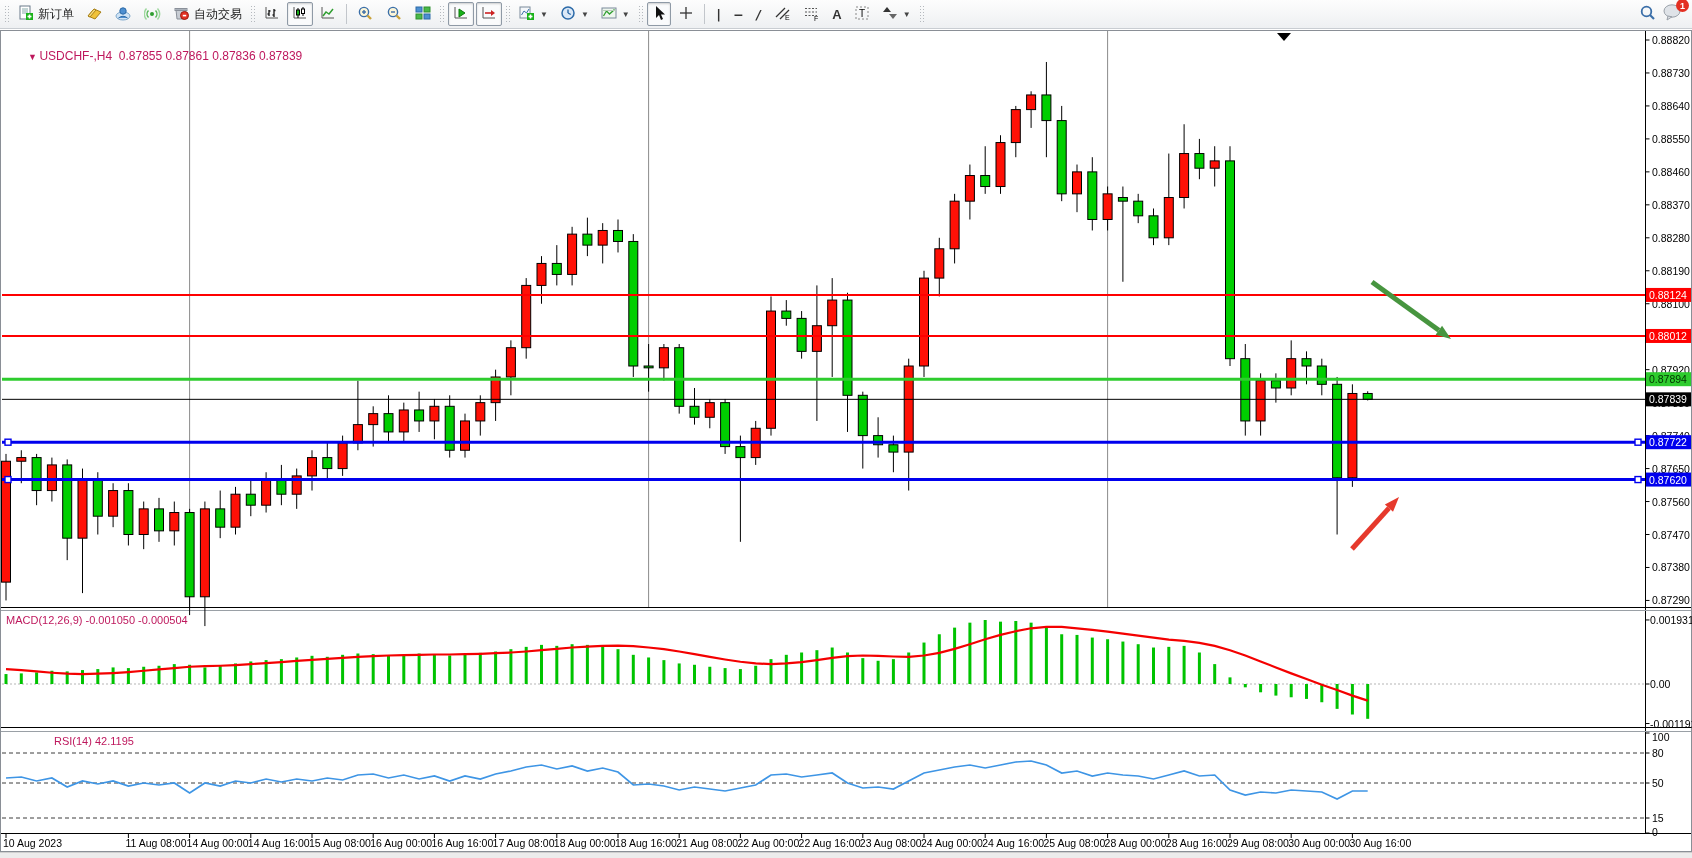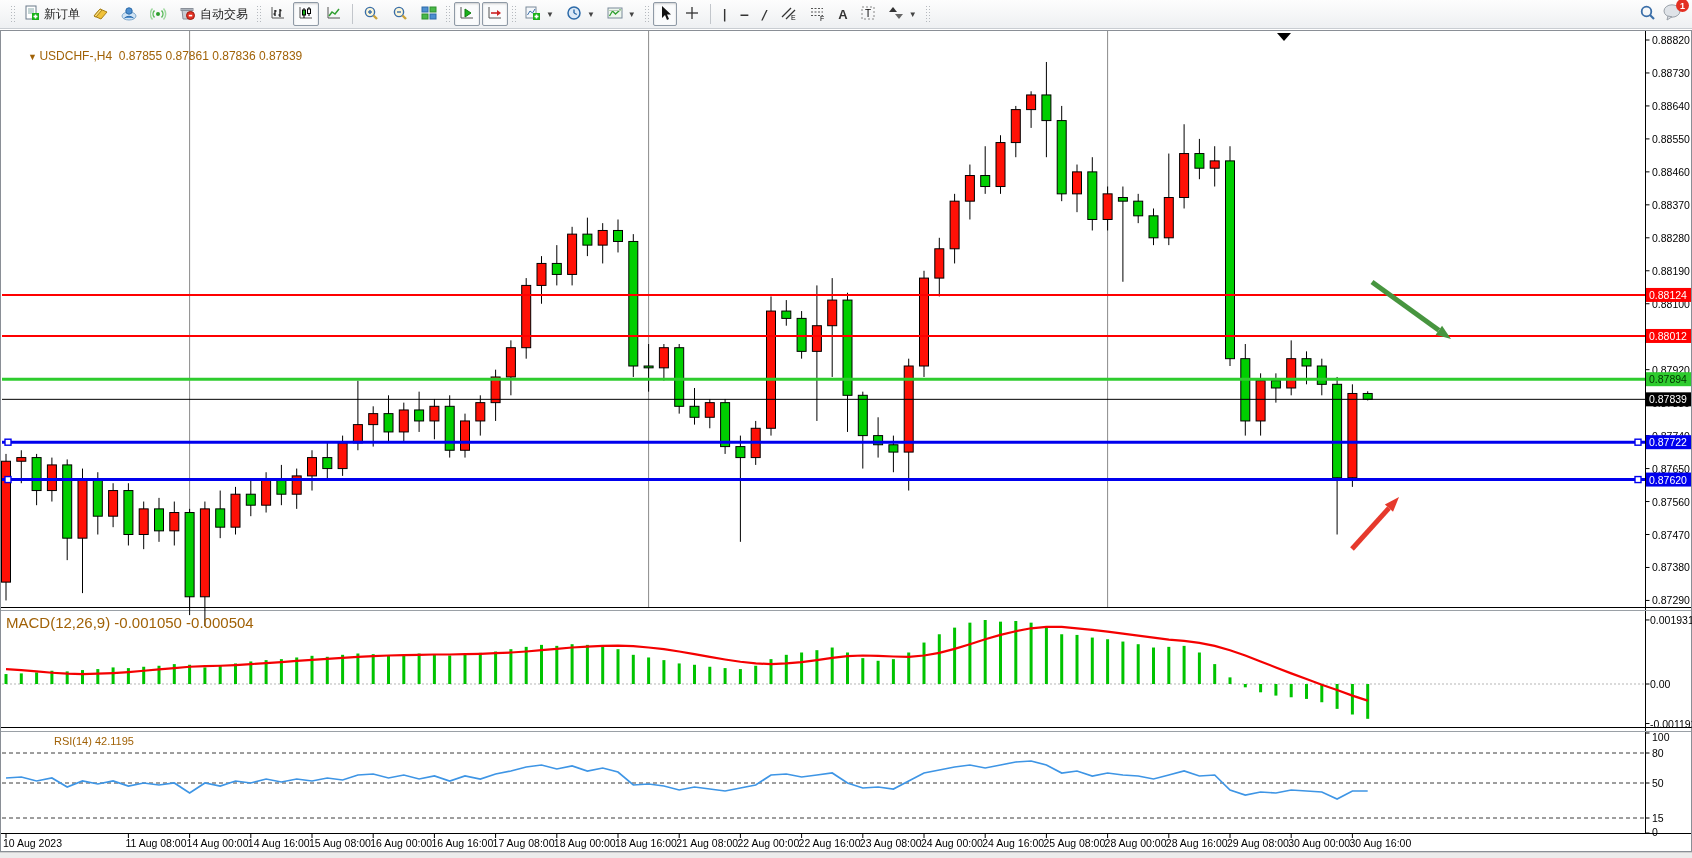--- a/index.html
+++ b/index.html
@@ -1,33 +1,33 @@
 <!DOCTYPE html>
 <html><head>
 <meta charset="utf-8">
 <style>
   html,body{margin:0;padding:0;background:#fff;}
   .app{position:relative;width:1692px;height:858px;font-family:"Liberation Sans",sans-serif;background:#fff;overflow:hidden;}
   
-  .toolbar{position:absolute;left:0;top:0;width:1692px;height:29px;background:linear-gradient(#fdfdfd,#eef0f2);border-bottom:1px solid #c9cdd2;display:flex;align-items:center;box-sizing:border-box;padding-left:8px;}
+  .toolbar{position:absolute;left:0;top:0;width:1692px;height:29px;background:linear-gradient(#fdfdfd,#eef0f2);border-bottom:1px solid #c9cdd2;display:flex;align-items:center;box-sizing:border-box;padding-left:2px;}
   .tgroup{display:flex;align-items:center;height:28px;}
   .handle{width:6px;height:18px;margin:0 2px;background-image:radial-gradient(#b5b9be 1px,transparent 1px);background-size:3px 3px;}
   .tbtn{display:flex;align-items:center;gap:4px;height:22px;padding:0 4px;margin:0 1px;border:1px solid transparent;border-radius:2px;cursor:pointer;font-size:12px;color:#222;white-space:nowrap;}
   .tbtn.active{border:1px solid #8f9aa6;background:#fafbfc;box-shadow:inset 0 1px 2px rgba(0,0,0,.18);}
   .tbtn .caret{font-size:8px;color:#444;margin-left:1px;}
   .vsep{width:1px;height:20px;background:#c2c6cb;margin:0 4px;}
   .tf{font-size:11px;font-weight:bold;color:#333;padding:0 6px;height:20px;display:flex;align-items:center;border:1px solid transparent;cursor:pointer;}
   .tf.active{border:1px solid #8f9aa6;background:#fff;box-shadow:inset 0 1px 2px rgba(0,0,0,.15);}
   .glyph{font-size:13px;font-weight:bold;color:#333;font-family:"DejaVu Sans Mono",monospace;}
   .spacer{flex:1;}
   .chatwrap{position:relative;margin-right:10px;}
   .badge{position:absolute;top:-4px;right:-7px;background:#e33022;color:#fff;border-radius:50%;width:13px;height:13px;font-size:9px;font-weight:bold;display:flex;align-items:center;justify-content:center;}
   
   .chartwin{position:absolute;left:0;top:30px;width:1692px;height:610px;}
-  .overlay-label{position:absolute;font-size:12px;color:#a16207;z-index:5;pointer-events:none;white-space:pre;text-align:center;}
+  .overlay-label{position:absolute;font-size:12px;color:#be185d;z-index:5;pointer-events:none;white-space:pre;text-align:center;}
   #chart-svg{position:absolute;left:0;top:0;}
   svg text{font-family:"Liberation Sans",sans-serif;font-size:10.5px;fill:#000;}
   .bottomstrip{position:absolute;left:0;top:852px;width:1692px;height:6px;background:#ececec;border-top:1px solid #cfcfcf;}
 </style>
 </head>
 <body>
 
 <div class="app">
 
   <div class="toolbar">
@@ -713,18 +713,18 @@
         <line x1="1230" y1="834" x2="1230" y2="838" stroke="#000"></line>
         <text x="1227" y="847">29 Aug 08:00</text>
         <line x1="1291.2" y1="834" x2="1291.2" y2="838" stroke="#000"></line>
         <text x="1288.2" y="847">30 Aug 00:00</text>
         <line x1="1352.4" y1="834" x2="1352.4" y2="838" stroke="#000"></line>
         <text x="1349.4" y="847">30 Aug 16:00</text>
       </svg>
     <div class="overlay-label" style="left:8px;top:5px;">
       <span style="font-size:9px;">▼ </span><span>USDCHF-,H4</span><span>  </span><span>0.87855 0.87861 0.87836 0.87839</span>
     </div>
-    <div class="overlay-label" style="left:6px;top:584px;font-size:15px;">MACD(12,26,9) -0.001050 -0.000504</div>
+    <div class="overlay-label" style="left:6px;top:584px;font-size:11px;">MACD(12,26,9) -0.001050 -0.000504</div>
     <div class="overlay-label" style="left:6px;top:705px;font-size:11px;padding-left:48px;">RSI(14) 42.1195</div>
   </div>
 
   <div class="bottomstrip"></div>
 </div>
 
 </body></html>

